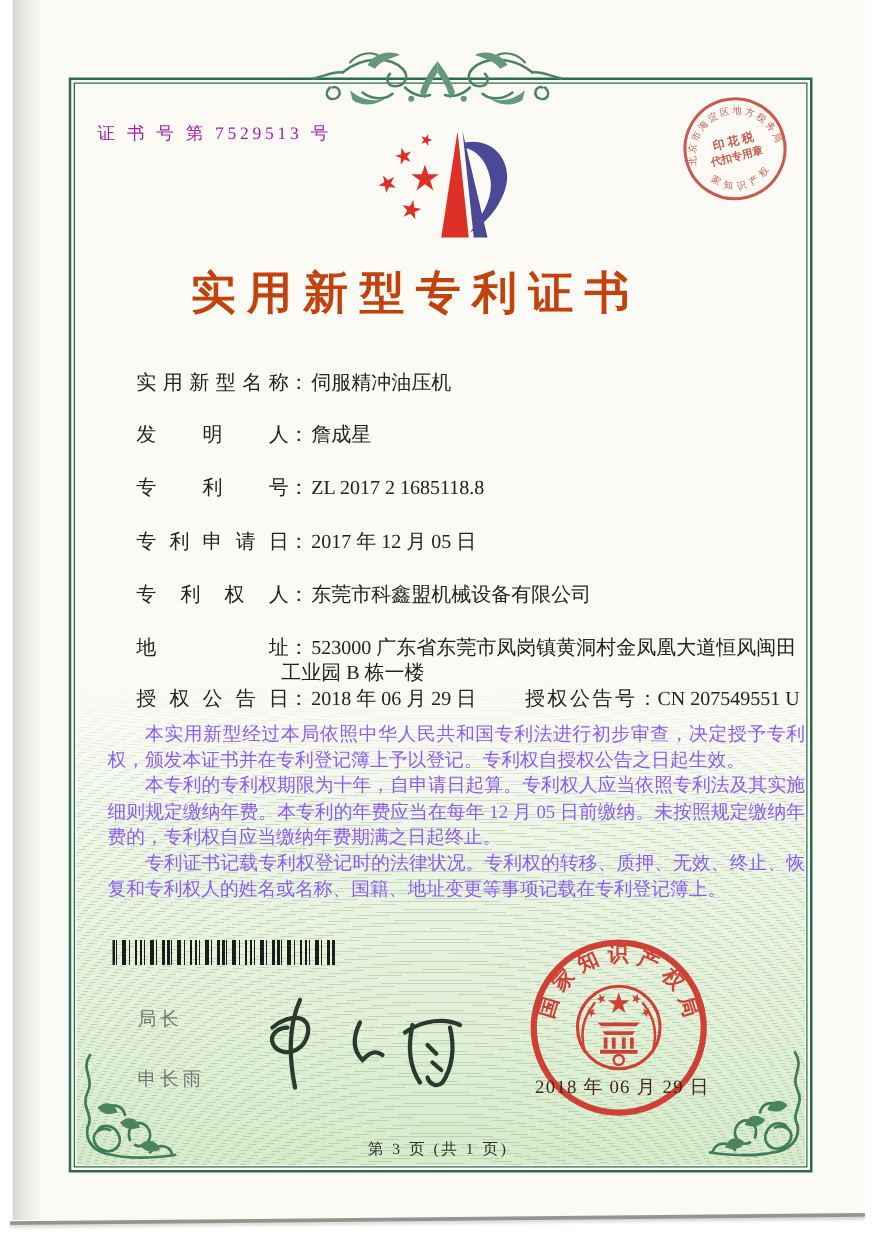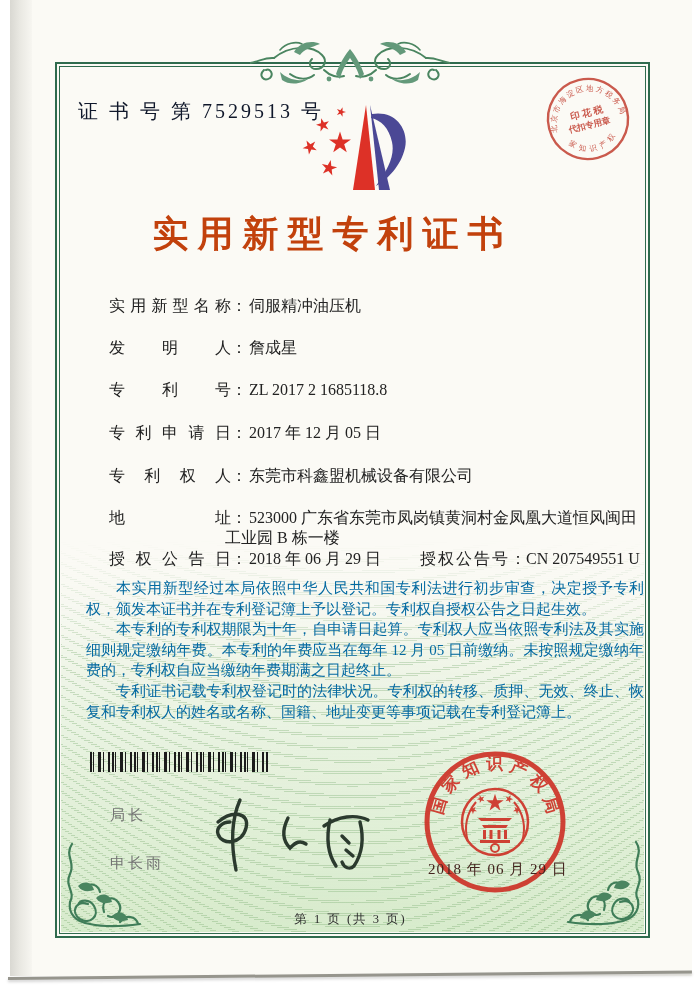--- a/index.html
+++ b/index.html
@@ -31,33 +31,33 @@
   .frame-inner{position:absolute;inset:2px;border:1px solid #2f6b4e;}
   
   .guilloche{
     position:absolute;left:61px;top:540px;width:583px;height:392px;z-index:1;
     background:
       repeating-radial-gradient(140% 70% at 50% 170%, rgba(105,160,96,.30) 0 1px, rgba(0,0,0,0) 1px 6.5px),
       linear-gradient(180deg, rgba(223,239,214,0) 0%, rgba(223,239,214,.50) 38%, rgba(208,232,196,.85) 100%);
     -webkit-mask-image:linear-gradient(180deg,transparent 0%,#000 30%,#000 100%);
     mask-image:linear-gradient(180deg,transparent 0%,#000 30%,#000 100%);
   }
-  .cert-no{position:absolute;left:78px;top:98px;font-size:20px;letter-spacing:3px;color:#0f172a;z-index:3;}
+  .cert-no{position:absolute;left:78px;top:98px;font-size:14px;letter-spacing:3px;color:#a21caf;z-index:3;}
   .title{
     position:absolute;left:0;top:210px;width:656px;text-align:center;z-index:3;
     font-size:36px;font-weight:bold;letter-spacing:9px;color:#c2410c;text-indent:9px;
   }
   .fields{position:absolute;left:88px;top:296px;z-index:3;font-size:16px;color:#222;}
   .frow{position:absolute;left:0;white-space:nowrap;}
   .flabel{display:inline-block;width:122px;text-align:justify;text-align-last:justify;vertical-align:top;margin-left:21px;}
   .fcolon{display:inline-block;margin-right:2px;}
   .addr2{position:absolute;left:137px;top:232px;white-space:nowrap;}
   .grant-no{position:absolute;left:420px;top:549px;font-size:16px;white-space:nowrap;z-index:3;color:#222;}
   .paras{position:absolute;left:86px;top:578px;width:558px;z-index:3;
-    font-size:15px;line-height:20.6px;color:#0369a1;text-align:justify;}
+    font-size:15px;line-height:20.6px;color:#8b5cf6;text-align:justify;}
   .paras p{margin:0;text-indent:2em;}
   .barcode{
     position:absolute;left:90px;top:752px;width:178px;height:20px;z-index:3;
     background:repeating-linear-gradient(90deg,
       #1c1c1c 0 2px,transparent 2px 3px,
       #1c1c1c 3px 4px,transparent 4px 8px,
       #1c1c1c 8px 11px,transparent 11px 13px,
       #1c1c1c 13px 14px,transparent 14px 18px,
       #1c1c1c 18px 20px,transparent 20px 22px);
   }
@@ -253,14 +253,14 @@
       <path d="M60,80 C66,72 76,74 78,82"></path>
       <path d="M22,46 C30,40 38,42 40,50"></path>
     </g>
     <g fill="#4a8560">
       <path d="M18,44 C24,38 32,40 34,48 C28,50 22,50 18,44 Z"></path>
       <path d="M36,56 C42,50 50,52 52,60 C46,62 40,62 36,56 Z"></path>
       <path d="M52,74 C58,68 66,70 68,78 C62,80 56,80 52,74 Z"></path>
     </g>
   </svg>
 
-  <div class="footer">第 1 页 (共 3 页)</div>
+  <div class="footer">第 3 页 (共 1 页)</div>
 </div>
 
 </body></html>

